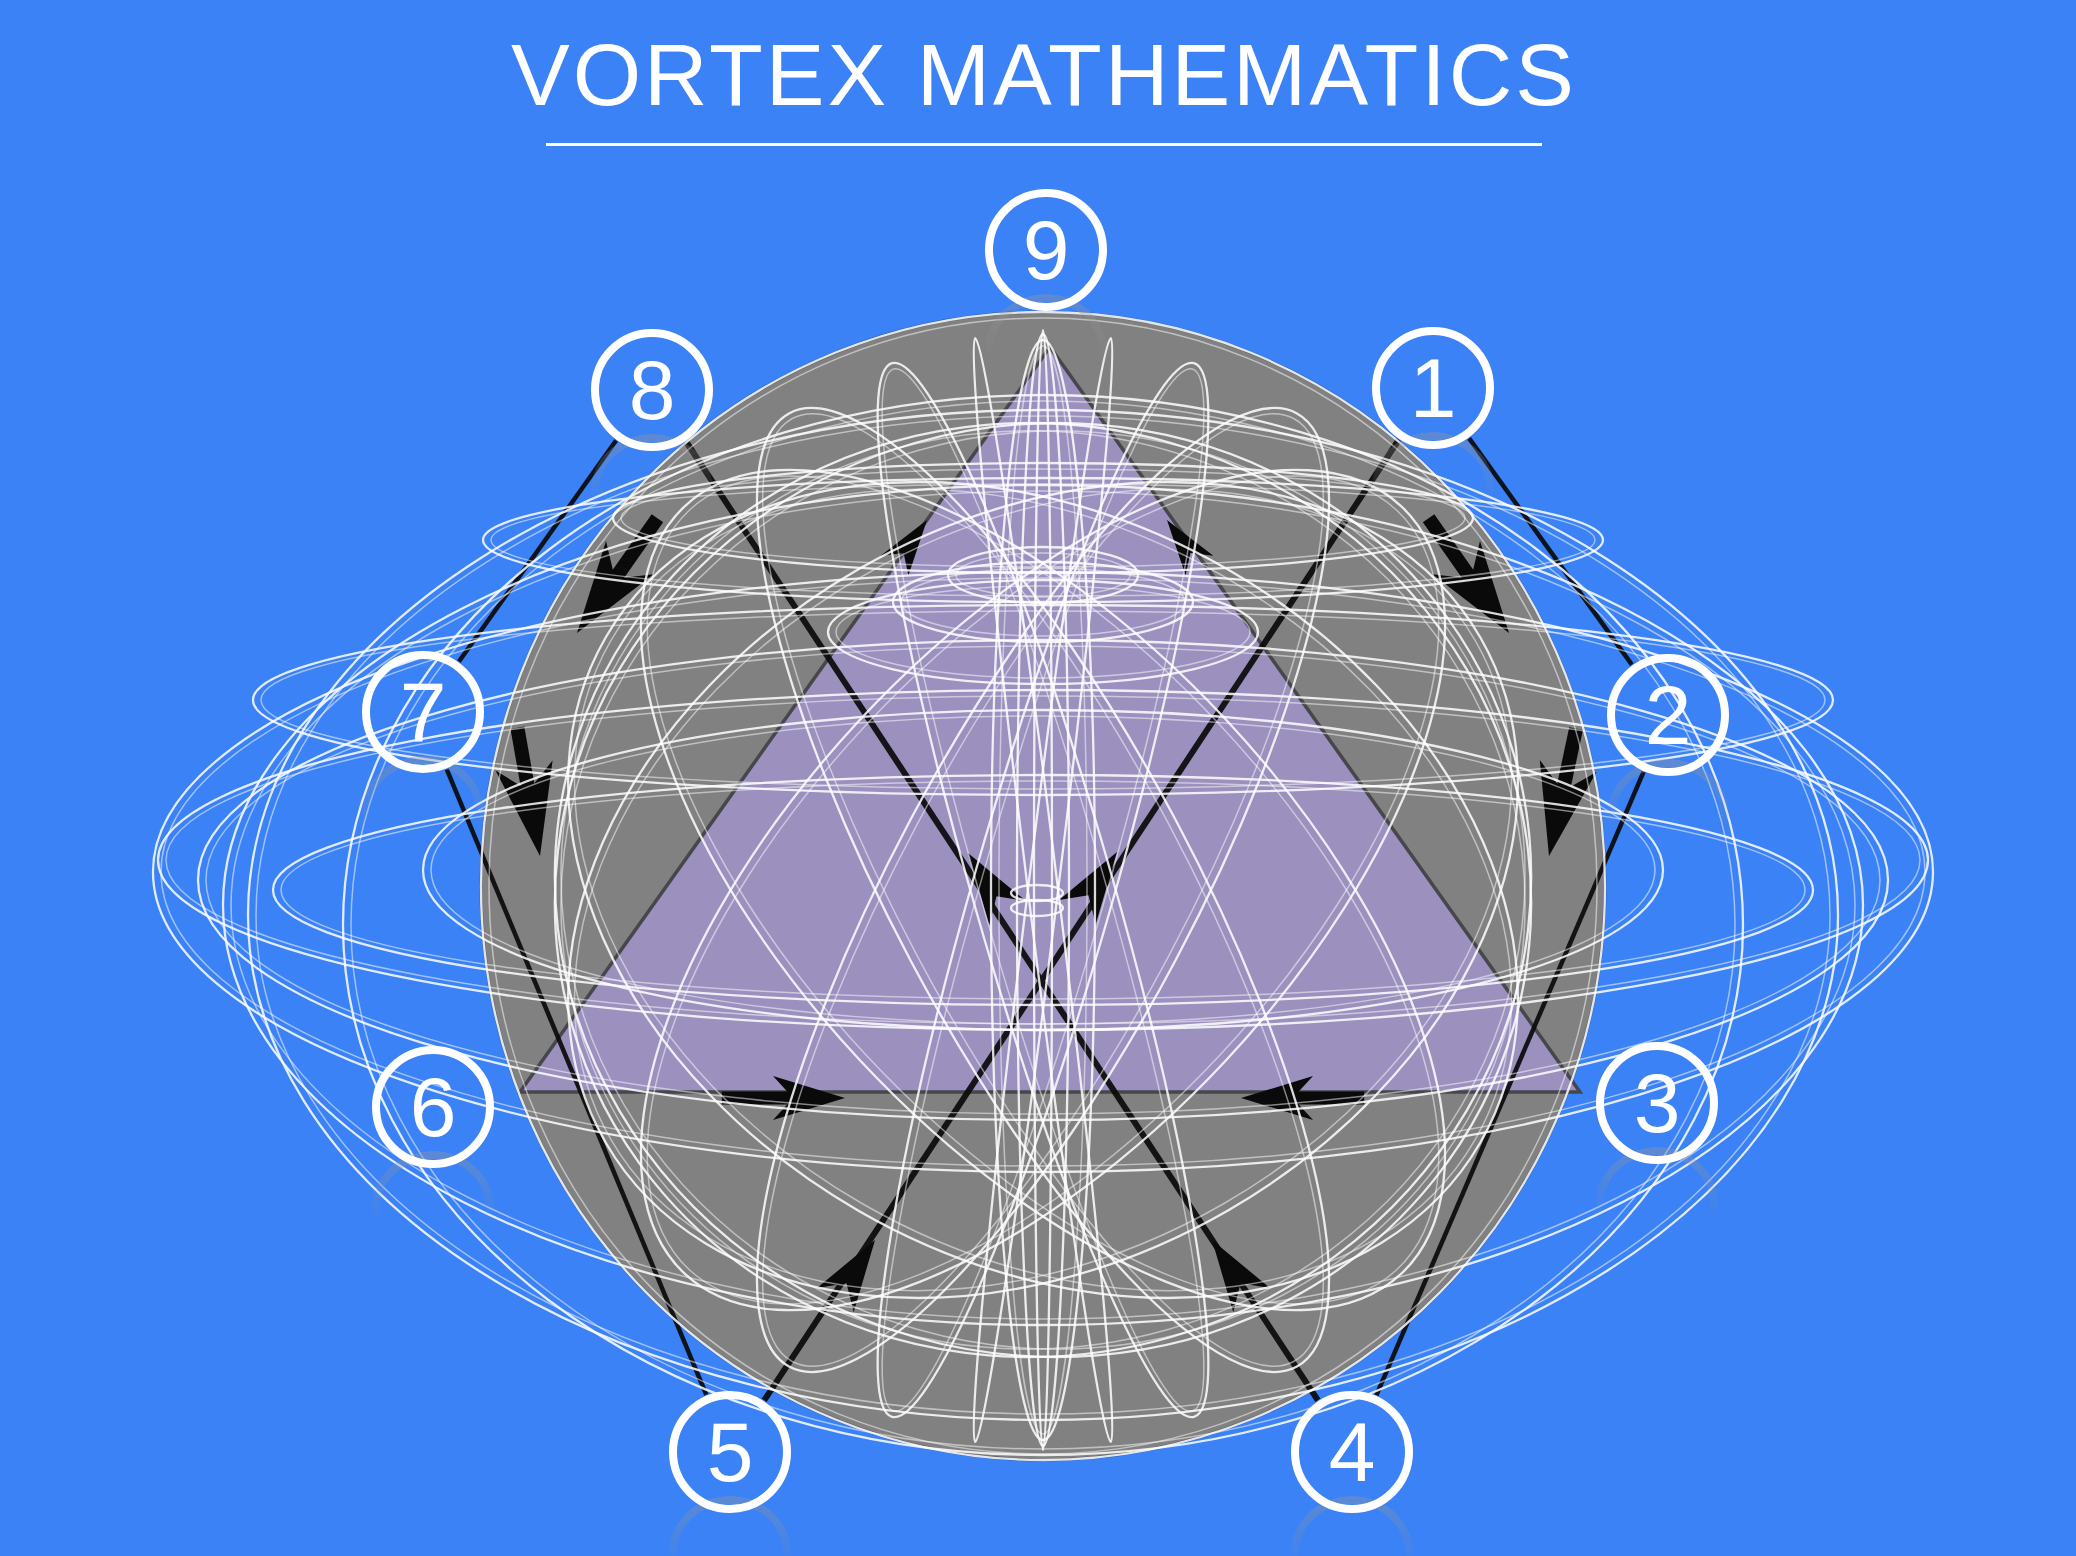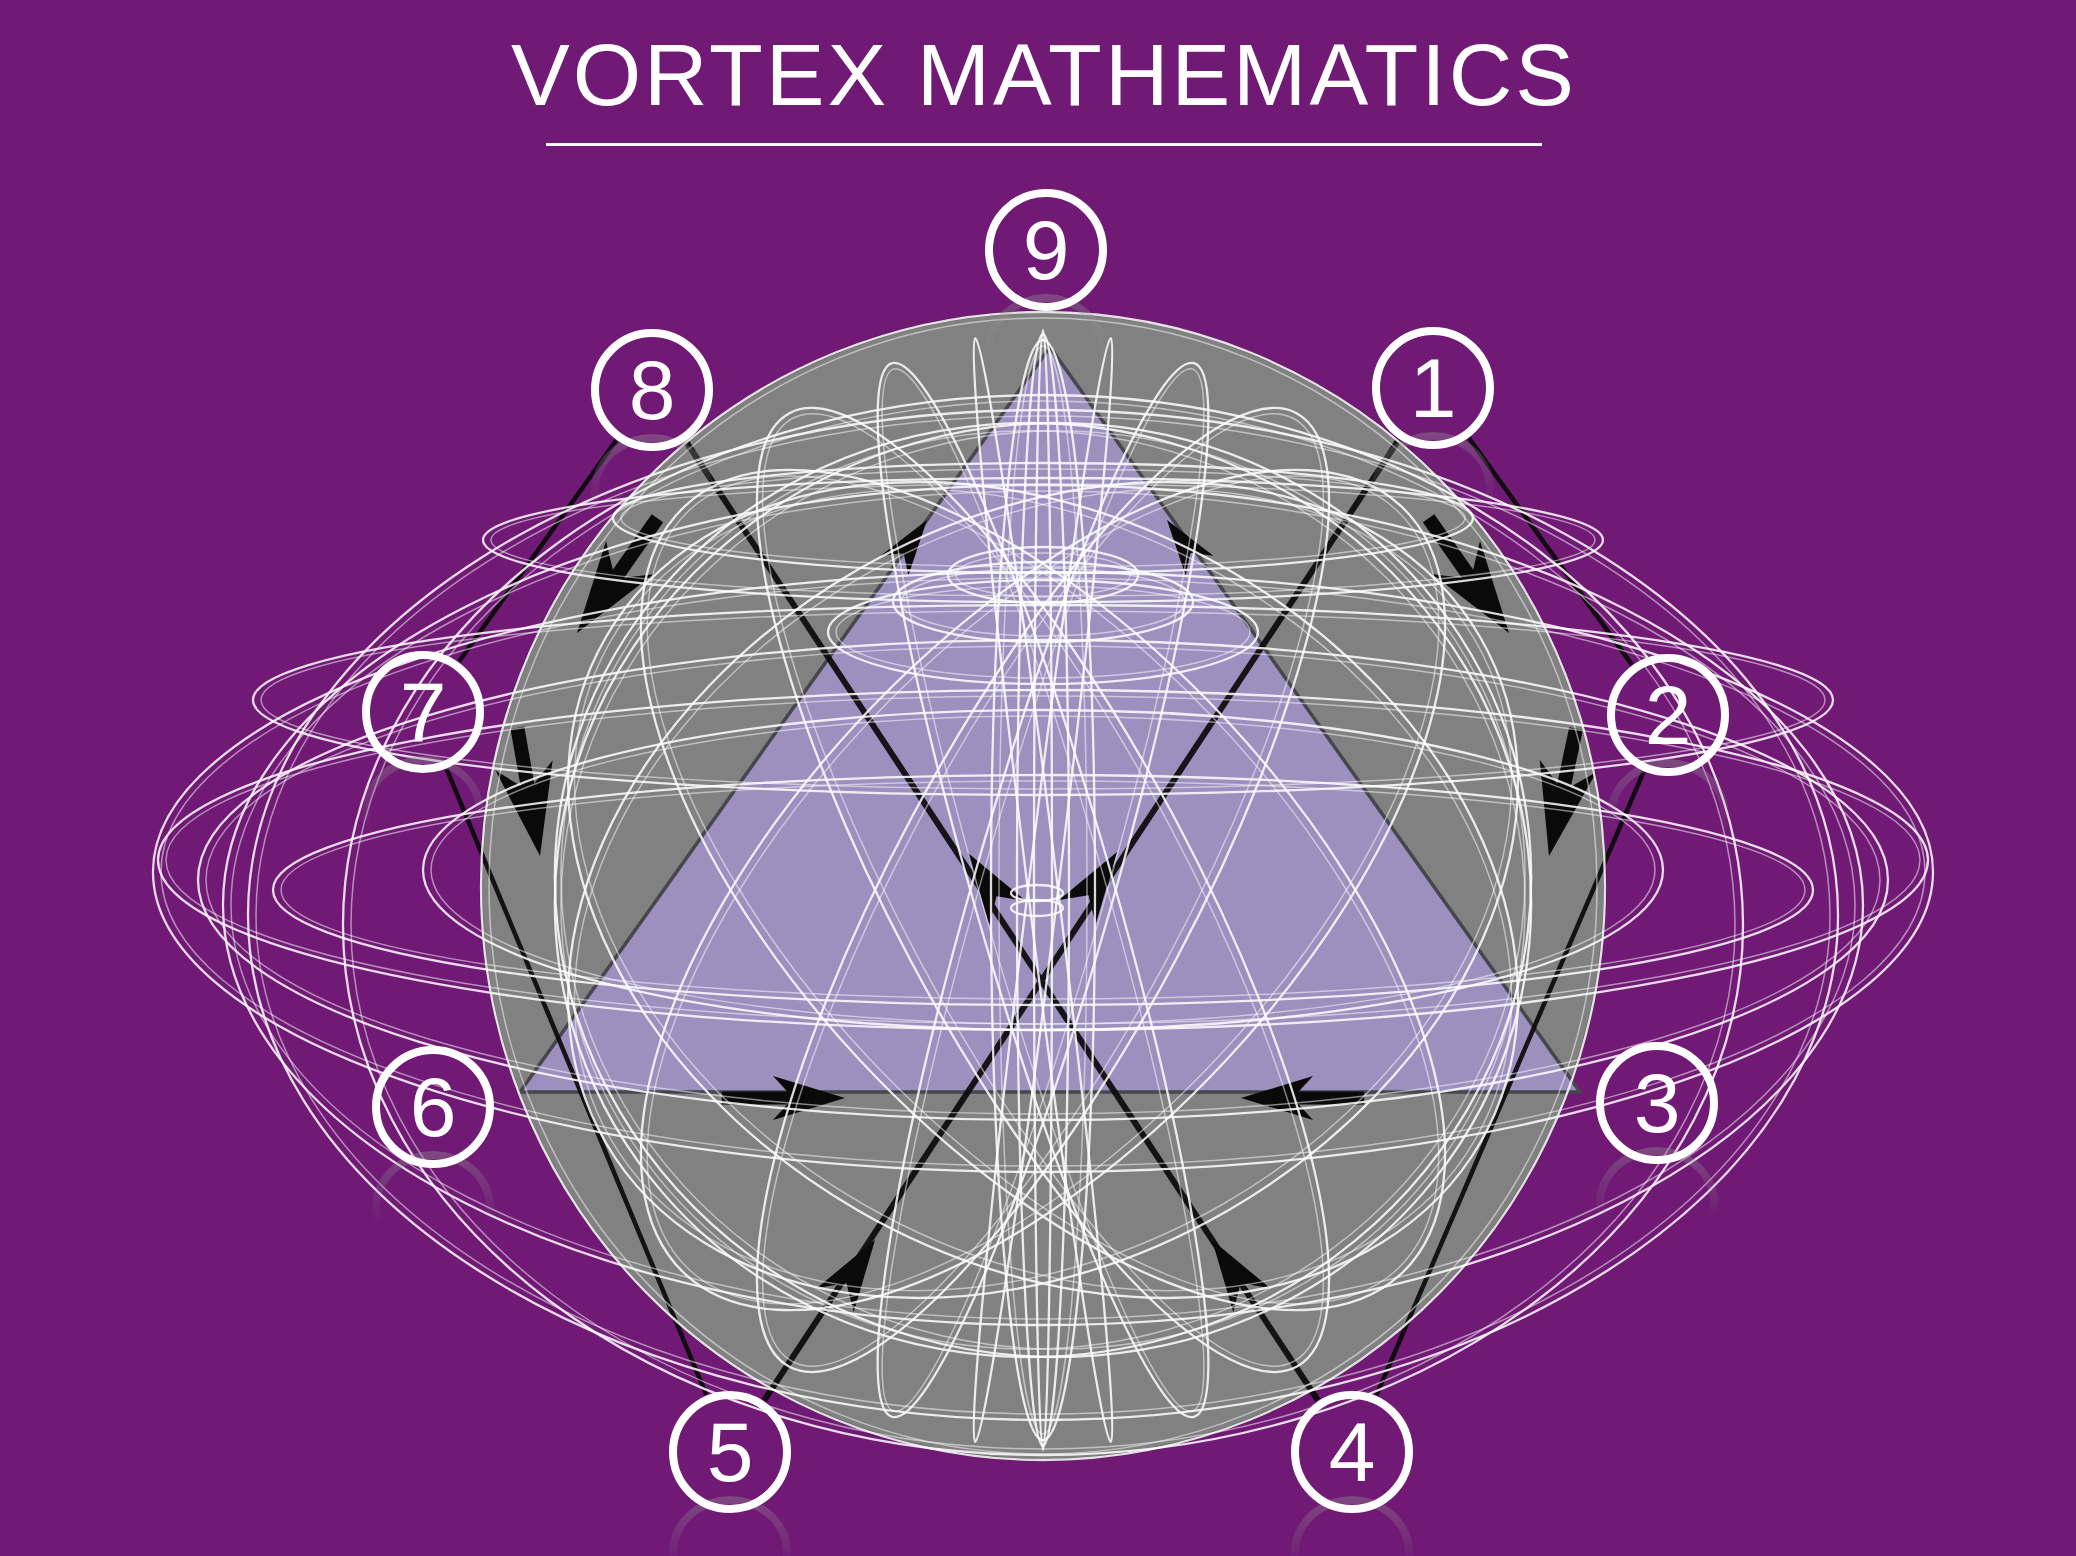--- a/index.html
+++ b/index.html
@@ -1,16 +1,16 @@
 <!DOCTYPE html>
 <html><head>
 <meta charset="utf-8">
 <style>
   html,body{margin:0;padding:0;background:#000;}
-  #stage{position:relative;width:2076px;height:1556px;background:#701a75;overflow:hidden;
+  #stage{position:relative;width:2076px;height:1556px;background:#3b82f6;overflow:hidden;
          font-family:"Liberation Sans",sans-serif;}
   #title{position:absolute;left:494px;top:24px;width:1100px;text-align:center;
          color:#fff;font-size:88px;font-weight:100;letter-spacing:3px;white-space:nowrap;}
   #title-underline{position:absolute;left:546px;top:143px;width:996px;height:3px;background:#fff;}
   svg{position:absolute;left:0;top:0;}
   .node{position:absolute;width:122px;height:122px;box-sizing:border-box;border:8px solid #fff;
         border-radius:50%;display:flex;align-items:center;justify-content:center;
         color:#fff;font-size:84px;font-weight:400;line-height:1;z-index:6;}
   .node-reflection{position:absolute;width:122px;height:112px;box-sizing:border-box;
         border:8px solid rgba(150,150,150,.42);border-radius:50%;z-index:1;

